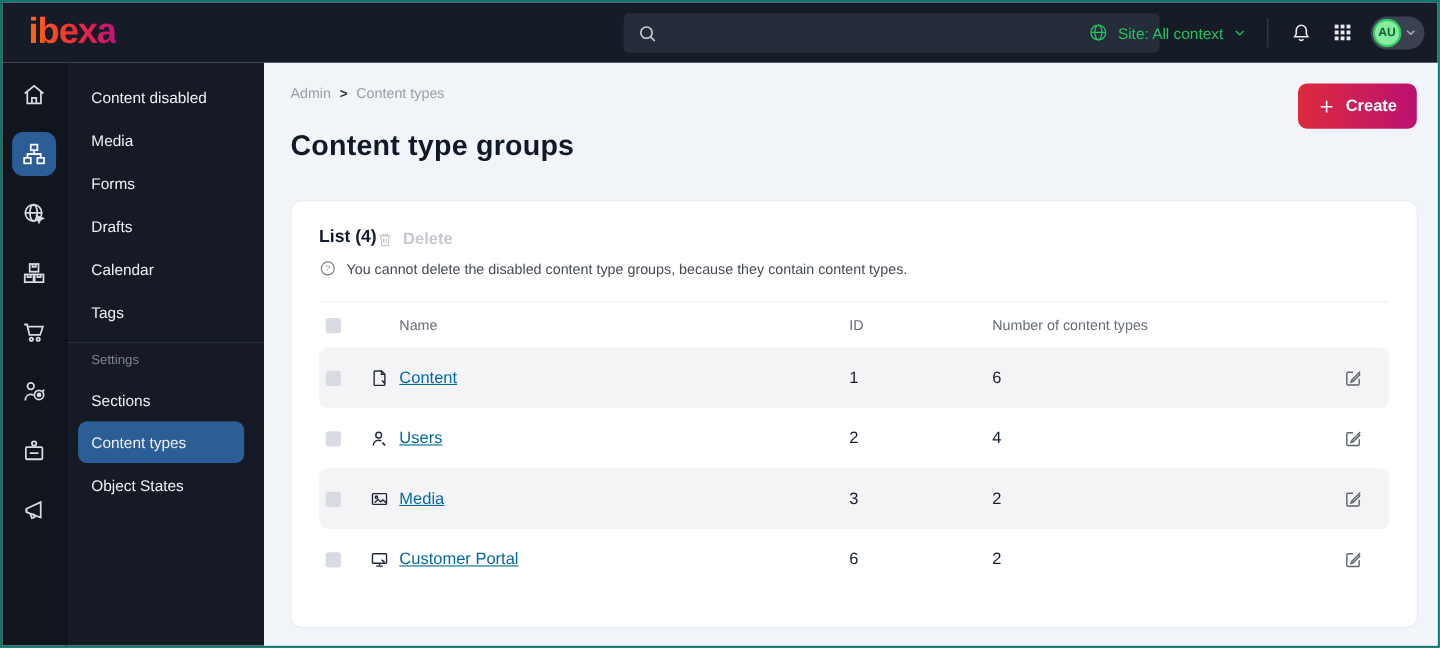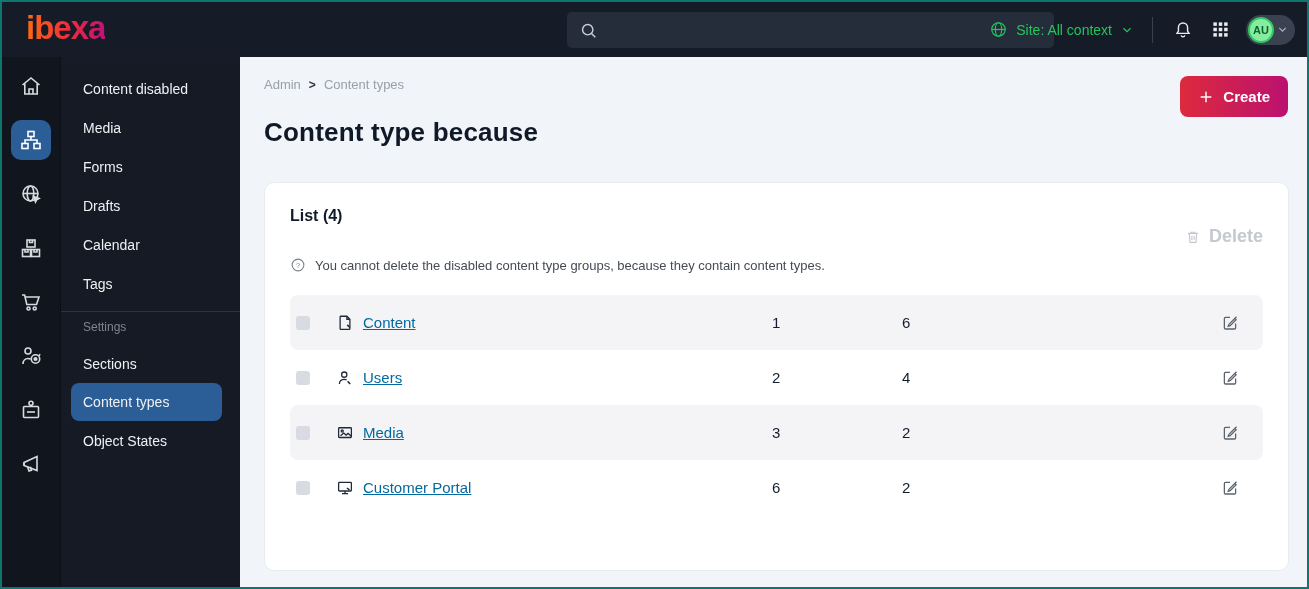--- a/index.html
+++ b/index.html
@@ -83,26 +83,26 @@
     background: linear-gradient(90deg, #dc2a3d, #bb1170);
     color: #fff; font-size: 15px; font-weight: 600; font-family: "Liberation Sans", sans-serif;
     display: flex; align-items: center; gap: 9px;
   }
   .page-title { position: absolute; left: 24px; top: 60px; font-size: 26px; font-weight: 800; color: #101928; letter-spacing: 0.2px; }
   .card {
     position: absolute; left: 24px; right: 18px; top: 125px; bottom: 16px;
     background: #fff; border: 1px solid #e8ebf0; border-radius: 10px;
     padding: 24px 25px; overflow: hidden;
   }
-  .card-head { display: flex; justify-content: space-between; align-items: flex-start; }
+  .card-head { display: flex; justify-content: flex-start; align-items: flex-start; }
   .list-title { font-size: 16px; font-weight: 700; color: #121b2b; }
   .delete-btn {
     display: flex; align-items: center; gap: 8px; border: none; background: none;
-    color: #c4c8cf; font-size: 18px; font-weight: 600; font-family: "Liberation Sans", sans-serif;
-    cursor: default; margin-top: 19px;
+    color: #c4c8cf; font-size: 15px; font-weight: 600; font-family: "Liberation Sans", sans-serif;
+    cursor: default; margin-top: 2px;
   }
   .info-row { display: flex; align-items: center; gap: 9px; margin-top: 10px; color: #454b54; font-size: 13px; }
   .info-row .q-icon { color: #7a8088; display: flex; }
   
   .table { margin-top: 22px; }
   .t-grid { display: grid; grid-template-columns: 46px 27px 409px 130px 1fr 44px; align-items: center; }
   .t-header { height: 42px; border-top: 1px solid #eceef2; color: #676d76; font-size: 13px; }
   .t-row { height: 55px; font-size: 15px; color: #141d2e; }
   .t-row.alt { background: #f4f4f6; border-radius: 8px; }
   .checkbox {
@@ -309,21 +309,21 @@
       <button class="create-btn">
         <span style="display:flex">
           <svg width="16" height="16" viewBox="0 0 24 24" fill="none" stroke="currentColor" stroke-width="2.2">
               <line x1="12" y1="4" x2="12" y2="20"></line>
               <line x1="4" y1="12" x2="20" y2="12"></line>
             </svg>
         </span>
         <span>Create</span>
       </button>
 
-      <h1 class="page-title">Content type because</h1>
+      <h1 class="page-title">Content type groups</h1>
 
       <section class="card">
         <div class="card-head">
           <div class="list-title">List (4)</div>
           <button class="delete-btn" disabled="">
             <span style="display:flex">
               <svg width="16" height="16" viewBox="0 0 24 24" fill="none" stroke="currentColor" stroke-width="1.7">
                   <path d="M4.5 6.5h15"></path>
                   <path d="M9 6.5V4.8h6v1.7"></path>
                   <path d="M6.5 6.5 7.4 20h9.2l.9-13.5"></path>
@@ -340,20 +340,30 @@
             <svg width="16" height="16" viewBox="0 0 24 24" fill="none" stroke="currentColor" stroke-width="1.6">
                 <circle cx="12" cy="12" r="8.8"></circle>
                 <text x="12" y="16.2" text-anchor="middle" font-size="11" fill="currentColor" stroke="none" font-family="Liberation Sans, sans-serif">?</text>
               </svg>
           </span>
           <span>You cannot delete the disabled content type groups, because they contain content types.</span>
         </div>
 
         <div class="table">
 
+          <div class="t-grid t-header">
+            <div>
+                <div class="checkbox"></div>
+              </div>
+            <div></div>
+            <div>Name</div>
+            <div>ID</div>
+            <div>Number of content types</div>
+            <div></div>
+          </div>
 
           <div class="t-grid t-row alt">
             <div>
                 <div class="checkbox"></div>
               </div>
             <div class="row-icon">
               <svg width="18" height="18" viewBox="0 0 24 24" fill="none" stroke="currentColor" stroke-width="1.7">
                   <path d="M6.5 3h8l4 4v12.5a1 1 0 0 1-1 1h-11a1 1 0 0 1-1-1V4a1 1 0 0 1 1-1z"></path>
                   <path d="M14.5 3v4h4"></path>
                   <path d="M15 14.5l3.5 3.5" stroke-width="2"></path>

